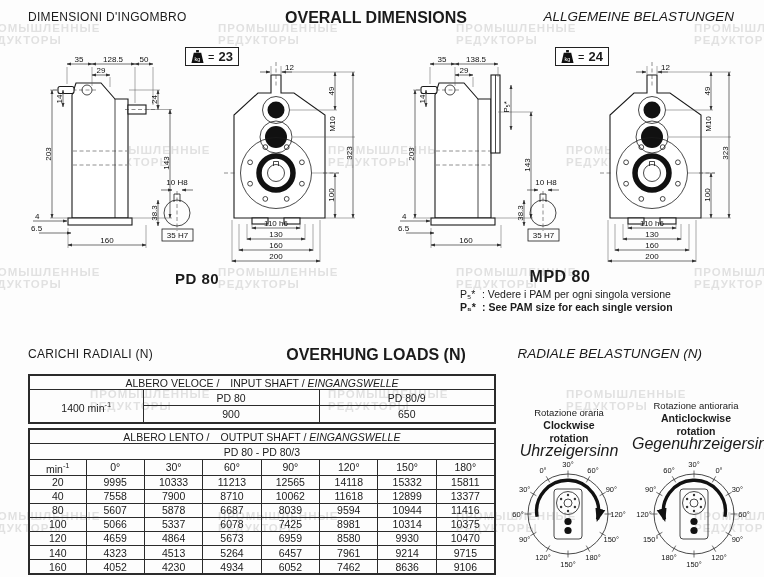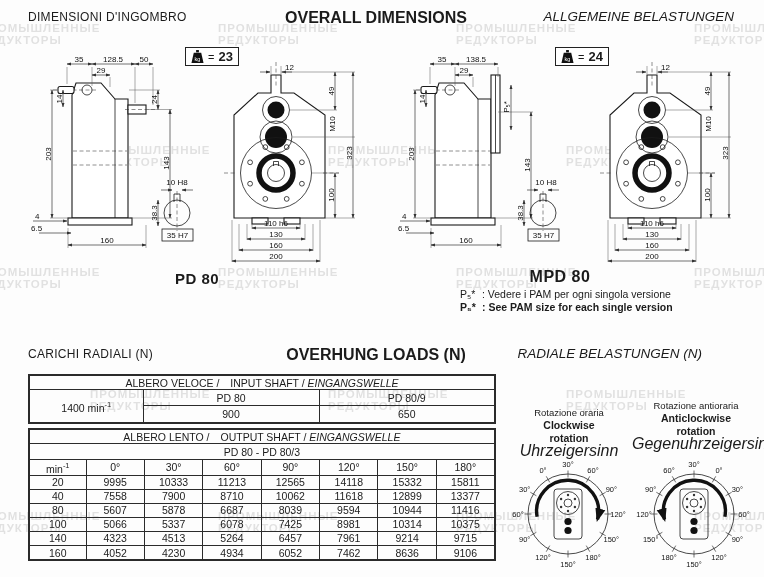--- a/index.html
+++ b/index.html
@@ -502,20 +502,30 @@
           </tr>
           <tr>
             <td class="speed">100</td>
             <td>5066</td>
             <td>5337</td>
             <td>6078</td>
             <td>7425</td>
             <td>8981</td>
             <td>10314</td>
             <td>10375</td>
+          </tr>
+          <tr>
+            <td class="speed">120</td>
+            <td>4659</td>
+            <td>4864</td>
+            <td>5673</td>
+            <td>6959</td>
+            <td>8580</td>
+            <td>9930</td>
+            <td>10470</td>
           </tr>
           <tr>
             <td class="speed">140</td>
             <td>4323</td>
             <td>4513</td>
             <td>5264</td>
             <td>6457</td>
             <td>7961</td>
             <td>9214</td>
             <td>9715</td>

